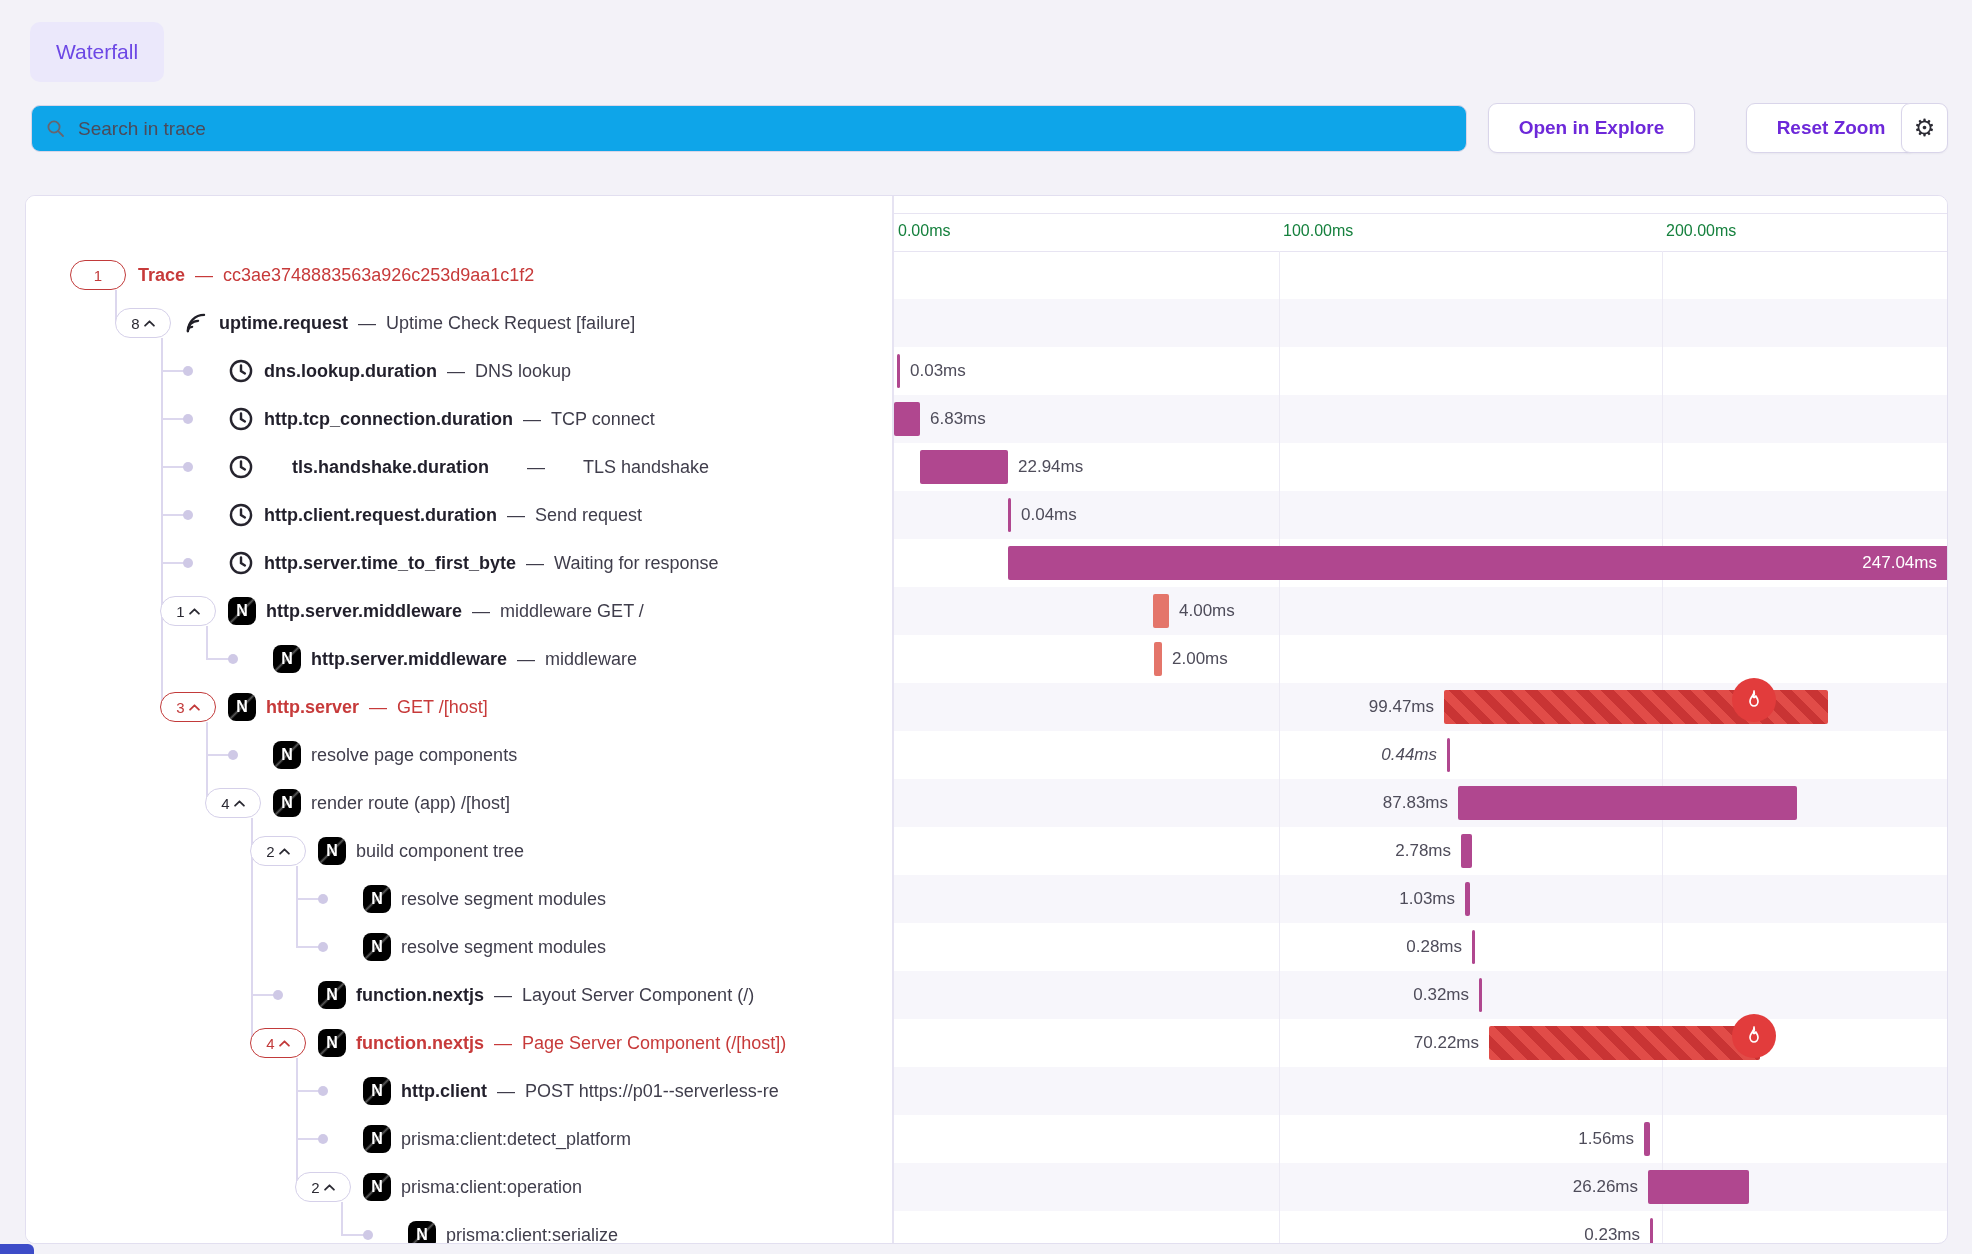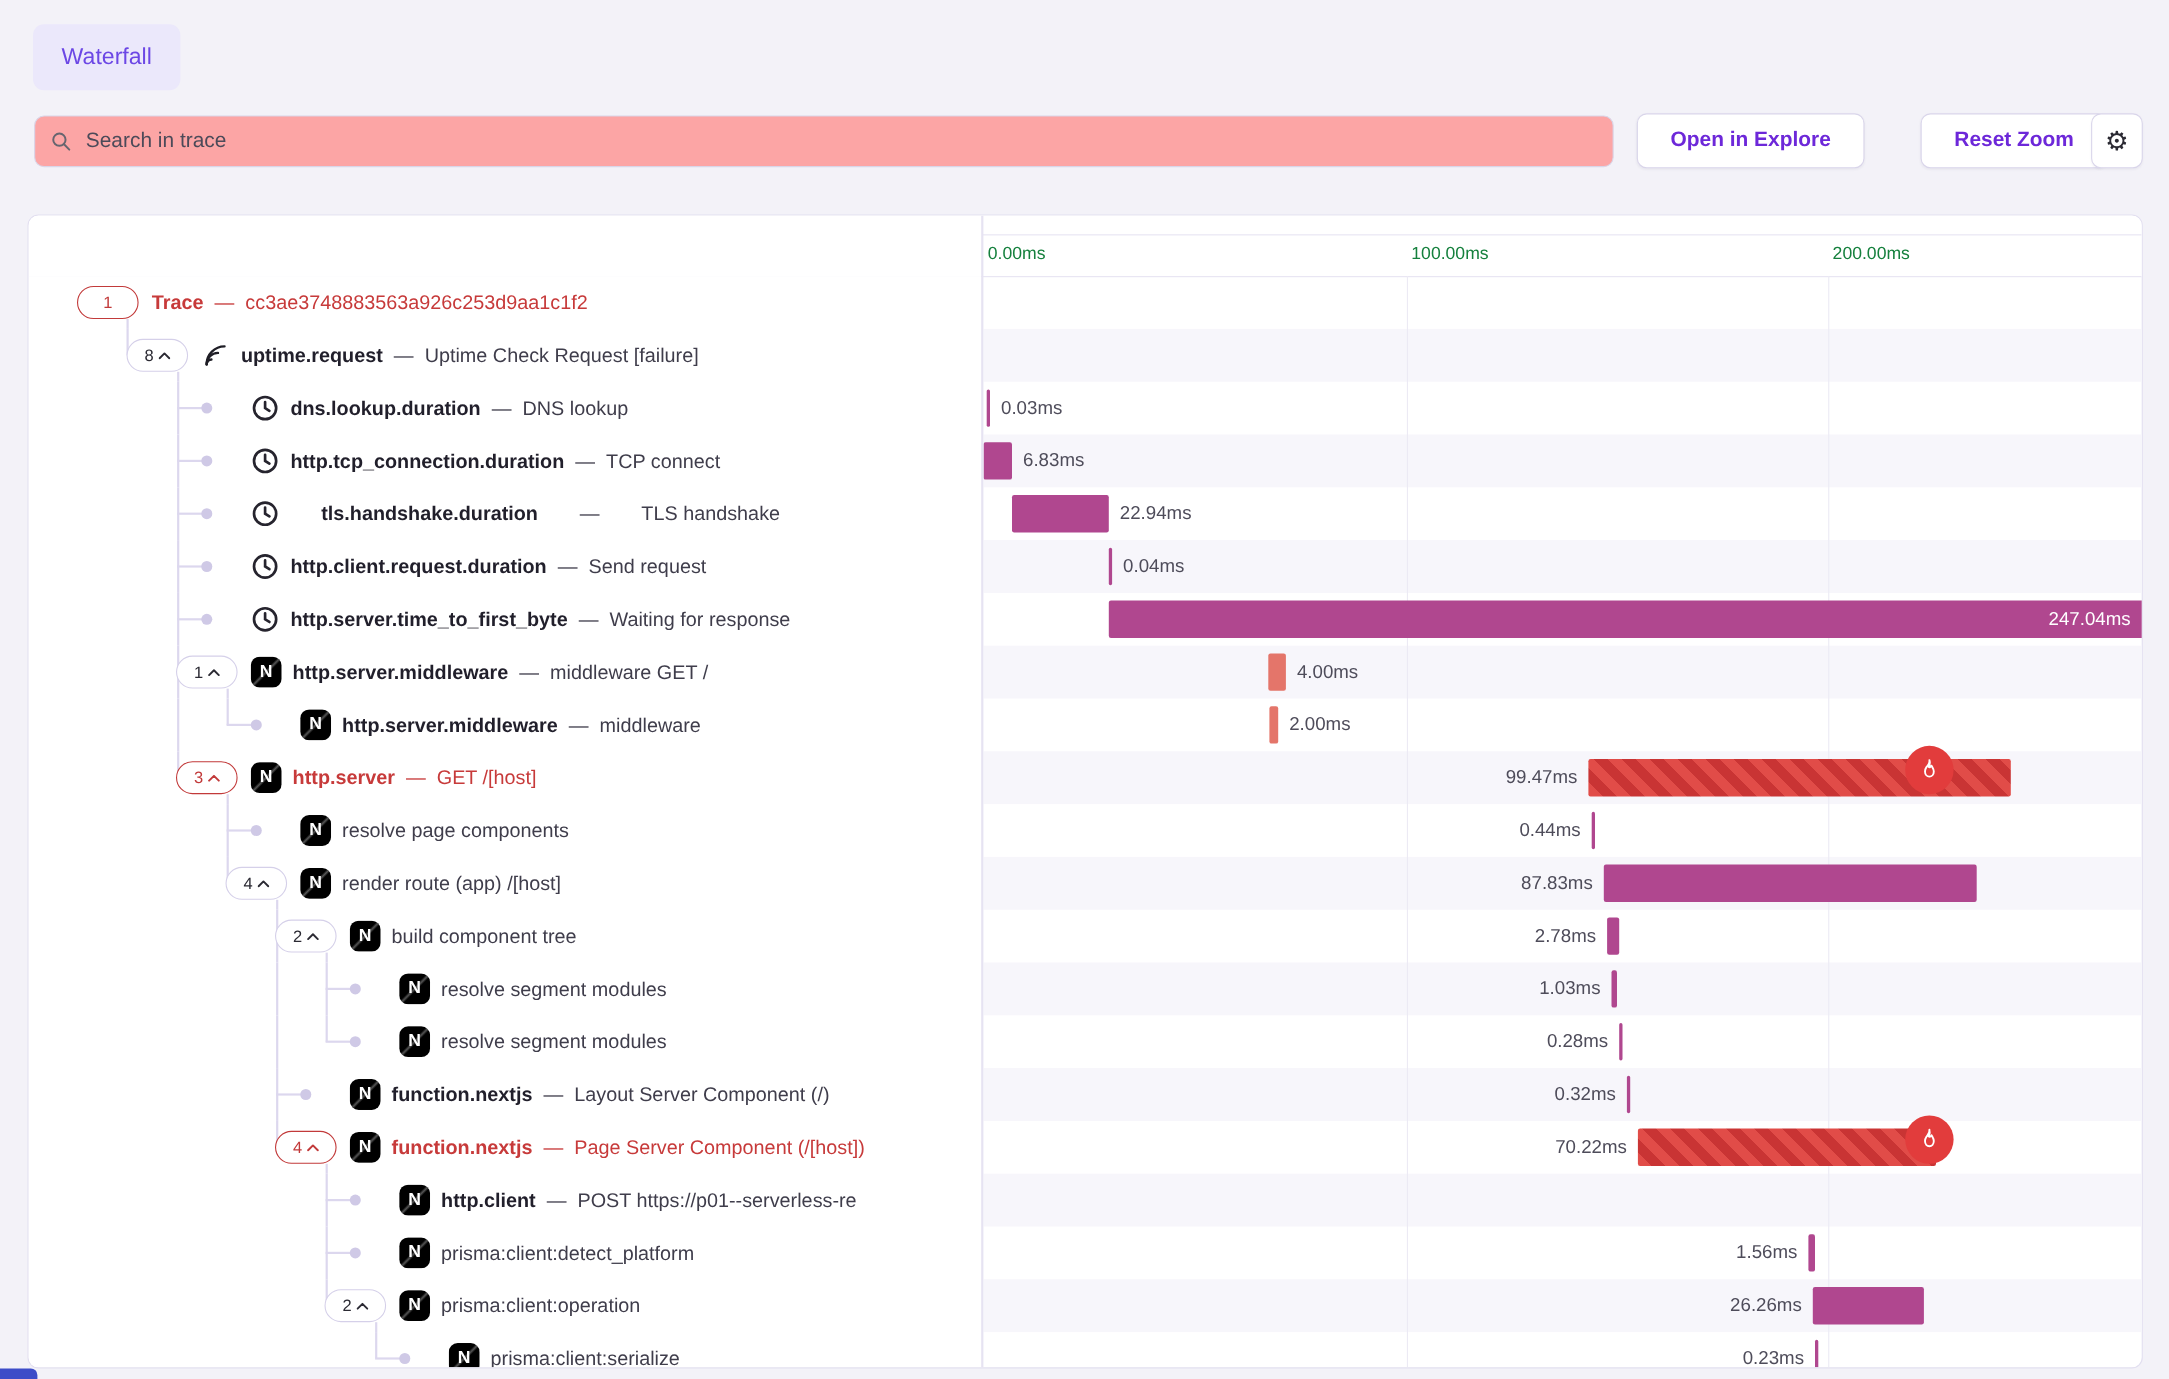--- a/index.html
+++ b/index.html
@@ -10,21 +10,21 @@
     -webkit-font-smoothing:antialiased;
   }
   
   .tab{
     position:absolute;left:30px;top:22px;height:60px;padding:0 26px;
     display:flex;align-items:center;border-radius:10px;
     background:#ebe8fb;color:#6c47e5;font-size:21px;font-weight:500;cursor:pointer;
   }
   .searchbar{
     position:absolute;left:31px;top:105px;width:1436px;height:47px;box-sizing:border-box;
-    background:#fca5a5;border:1px solid #d9d6e8;border-radius:9px;
+    background:#0ea5e9;border:1px solid #d9d6e8;border-radius:9px;
     display:flex;align-items:center;padding:0 14px;gap:10px;
   }
   .searchbar input{
     flex:1;border:none;outline:none;background:transparent;
     font-family:"Liberation Sans",sans-serif;font-size:19px;color:#3c3a48;
   }
   .searchbar input::placeholder{color:#4c4a59;opacity:1;}
   .btn{
     position:absolute;top:103px;height:50px;box-sizing:border-box;
     background:#ffffff;border:1px solid #d9d5ea;border-radius:9px;
@@ -478,21 +478,21 @@
         <div class="fire" style="right: 173px;">
           <span style="display: flex;">
             <svg width="24" height="24" viewBox="0 0 24 24">
               <path d="M12 3c.6 3.2-1.6 4.8-2.7 6.4C8.3 10.9 8 12.1 8 13.3 8 16.1 9.8 18 12 18s4-1.9 4-4.7c0-2.4-1.4-3.8-2.1-5.3-.9 1.5-1.7 1.7-2.5 1.2.9-1.6 1.2-4.2.6-6.2z" fill="none" stroke="#fff" stroke-width="1.7" stroke-linejoin="round"></path>
             </svg>
           </span>
         </div>
       </div>
       <div class="rrow" style="top: 480px;">
         <div class="bar magenta" style="left: 553px; width: 3px;"></div>
-        <span class="bar-label" style="right: 512px;">0.44ms</span>
+        <span class="bar-label" style="right: 512px; font-style: italic;">0.44ms</span>
       </div>
       <div class="rrow" style="top: 528px;">
         <div class="bar magenta" style="left: 564px; width: 339px;"></div>
         <span class="bar-label" style="right: 501px;">87.83ms</span>
       </div>
       <div class="rrow" style="top: 576px;">
         <div class="bar magenta" style="left: 567px; width: 11px;"></div>
         <span class="bar-label" style="right: 498px;">2.78ms</span>
       </div>
       <div class="rrow" style="top: 624px;">

